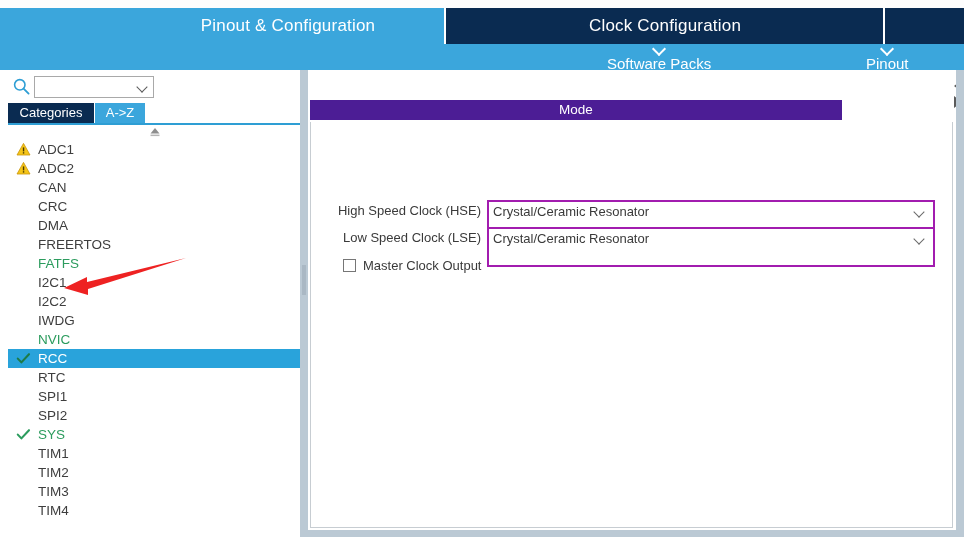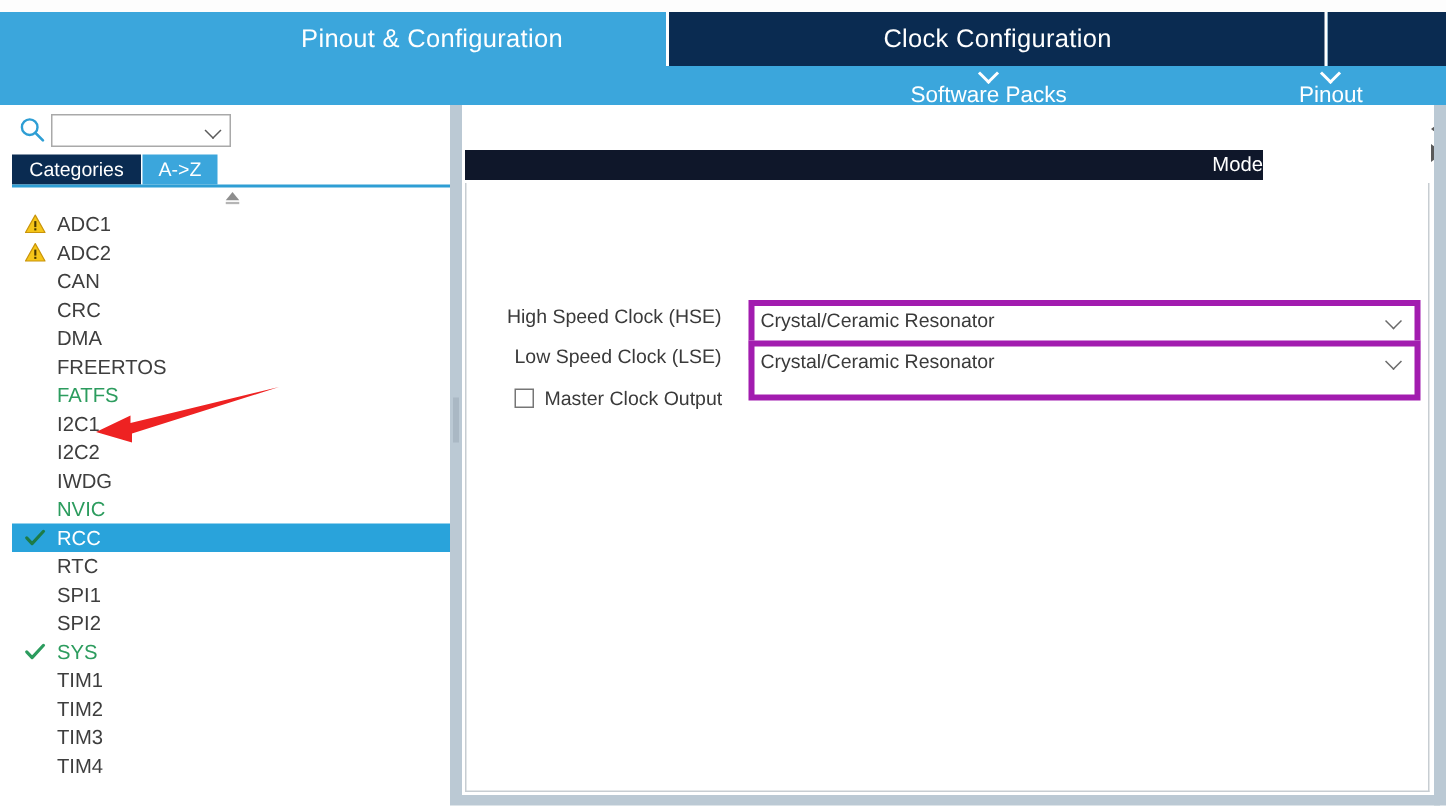--- a/index.html
+++ b/index.html
@@ -248,22 +248,22 @@
     text-align: center;
     font-size: 13.5px;
     color: #585858;
     white-space: nowrap;
   }
   .mode-bar {
     position: absolute;
     left: 2px; top: 30px;
     width: 532px; height: 20px;
     line-height: 20px;
-    text-align: right;
-    background: #0f172a;
+    text-align: center;
+    background: #4c1d95;
     color: #ffffff;
     font-size: 13.5px;
   }
 
   .form-area {
     position: absolute;
     left: 2px; top: 52px;
     width: 643px; height: 406px;
     background: #ffffff;
     border: 1px solid #c7cdd2;
@@ -284,23 +284,23 @@
     height: 22px;
     line-height: 22px;
     font-size: 13px;
     color: #3a3a3a;
     white-space: nowrap;
     text-align: right;
     width: 146px;
   }
   .select-box {
     position: absolute;
-    left: 164px; top: 0;
+    left: 152px; top: 0;
     width: 448px; height: 40px;
-    border: 4px solid #a21caf;
+    border: 2px solid #a21caf;
     background: #ffffff;
     box-sizing: border-box;
   }
   .select-value {
     position: absolute;
     left: 4px; top: 0;
     height: 20px;
     line-height: 20px;
     font-size: 13px;
     color: #3a3a3a;

